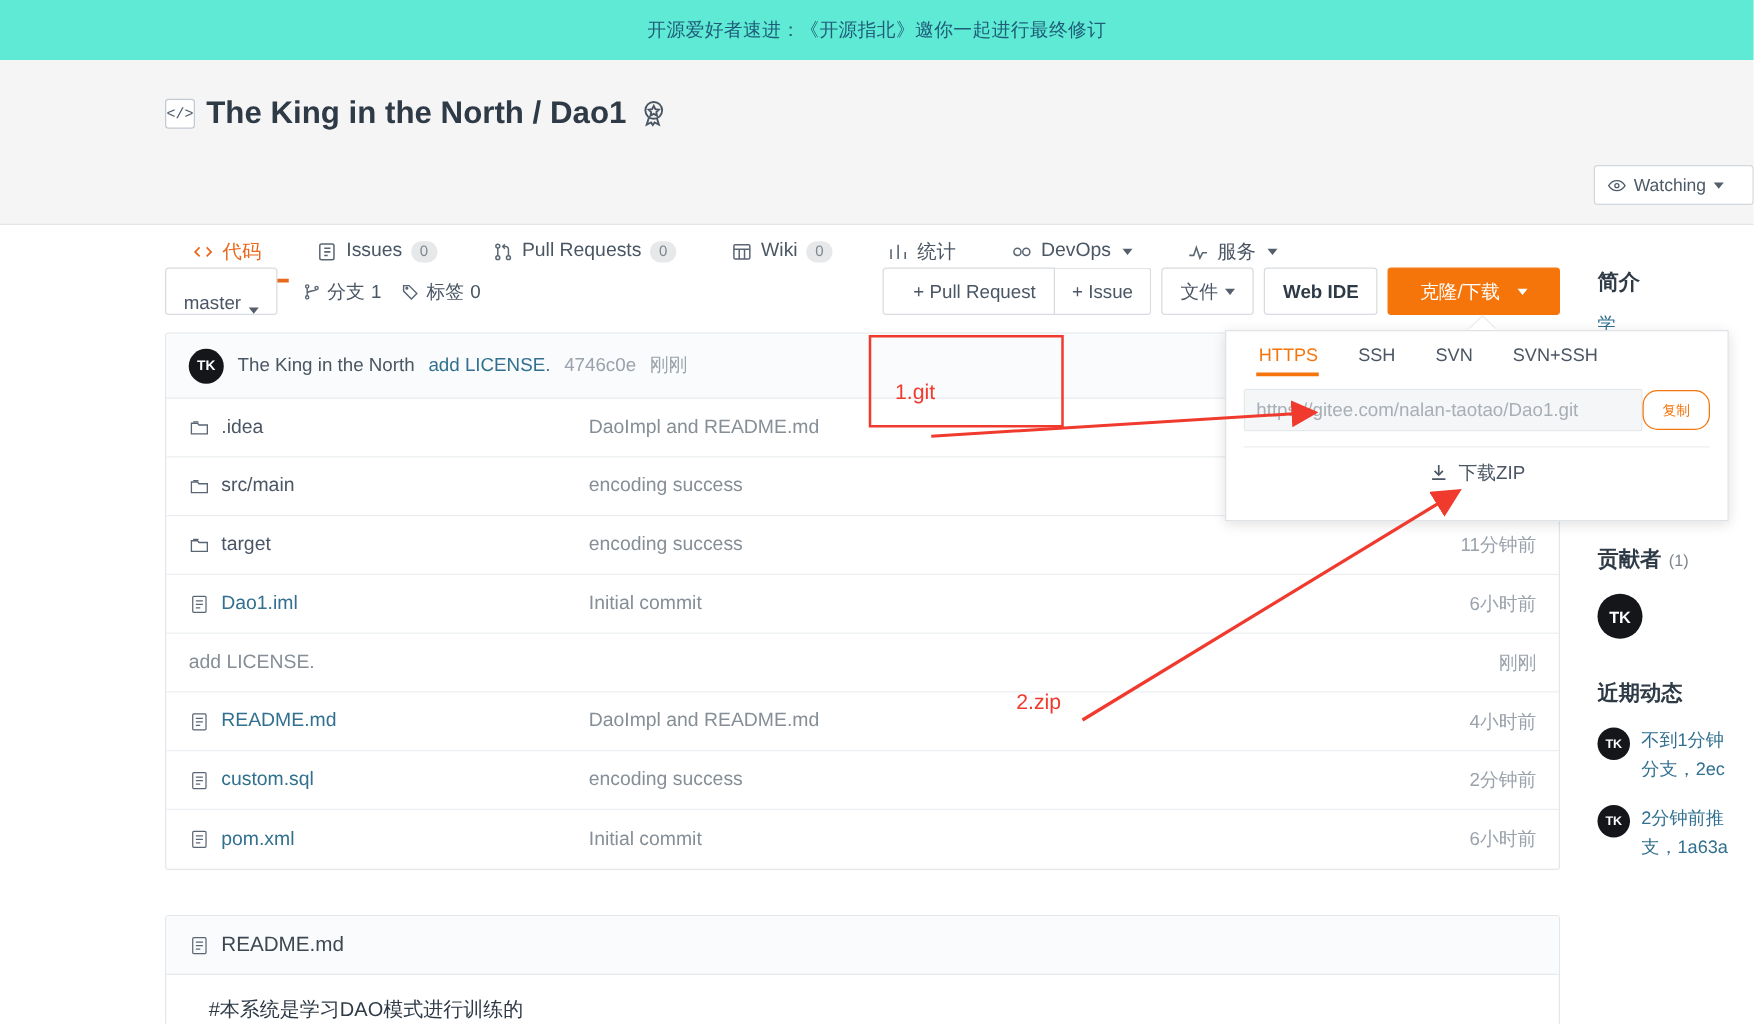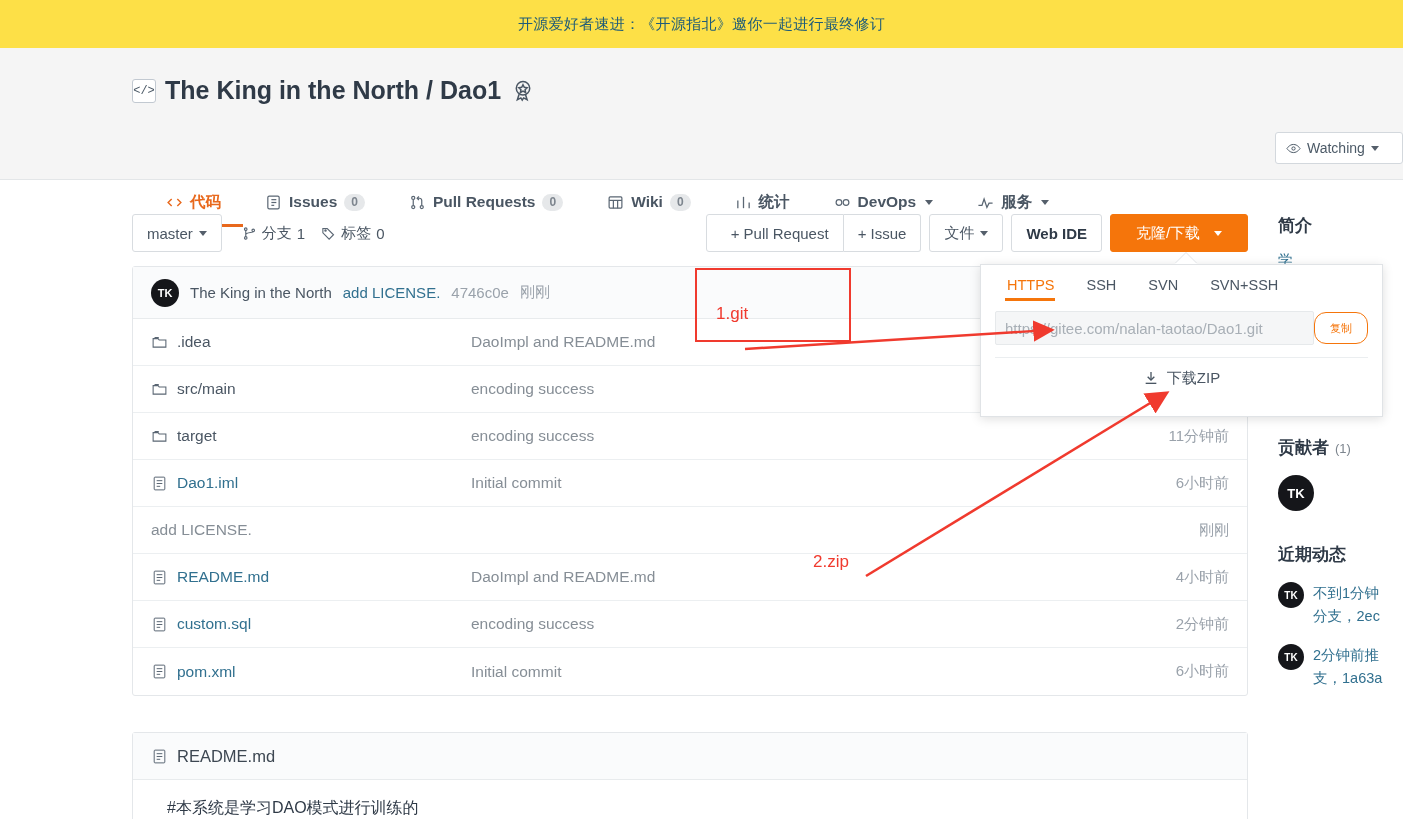--- a/index.html
+++ b/index.html
@@ -9,21 +9,21 @@
     overflow: hidden;
     background: #ffffff;
     font-family: "Liberation Sans", "DejaVu Sans", sans-serif;
     color: #333;
   }
   .page { position: relative; width: 1403px; height: 819px; }
 
   
   .banner {
     position: absolute; left: 0; top: 0; width: 1403px; height: 48px;
-    background: #fde047;
+    background: #5eead4;
     display: flex; align-items: center; justify-content: center;
   }
   .banner-text {
     font-size: 15px; color: #1f5c78; letter-spacing: .3px;
   }
 
   
   .repo-header {
     position: absolute; left: 0; top: 48px; width: 1403px; height: 132px;
     background: #f5f5f5;
@@ -49,22 +49,22 @@
     border: 1px solid #d3d8dd; border-radius: 3px; background: #fff;
     display: flex; align-items: center; gap: 6px; padding: 0 10px;
     font-size: 14px; color: #4c5a67;
   }
   .eye-icon { width: 15px; height: 15px; display:block; }
   .caret { width: 0; height: 0; border-left: 4px solid transparent;
            border-right: 4px solid transparent; border-top: 5px solid #555f6b; }
 
   
   .tabs {
-    position: absolute; left: 144px; top: 128px; height: 52px;
-    display: flex; align-items: center; font-weight: bold;
+    position: absolute; left: 132px; top: 128px; height: 52px;
+    display: flex; align-items: flex-start;
   }
   .tab {
     display: flex; align-items: center; justify-content: center; gap: 7px;
     height: 50px; padding: 0 22px; font-size: 15.5px; color: #4a5663;
     position: relative; white-space: nowrap;
   }
   .tab.active { color: #e8681c; }
   .tab.active:after {
     content: ""; position: absolute; left: 0; right: 0; bottom: 0;
     height: 3px; background: #e8681c;
@@ -79,21 +79,21 @@
   
   .toolbar {
     position: absolute; left: 132px; top: 214px; width: 1116px; height: 38px;
     display: flex; align-items: center;
   }
   .btn {
     height: 38px; border: 1px solid #d8dce0; background: #fff;
     display: flex; align-items: center; gap: 6px; padding: 0 14px;
     font-size: 15px; color: #4a5663; border-radius: 3px; white-space: nowrap;
   }
-  .branch-btn { border-radius: 3px; }
+  .branch-btn { border-radius: 3px; align-items: flex-end; }
   .meta-counts { display: flex; align-items: center; gap: 16px; margin-left: 20px;
                  font-size: 15px; color: #4a5663; }
   .meta-counts .item { display: flex; align-items: center; gap: 5px; }
   .mini-icon { width: 15px; height: 15px; display:block; }
 
   .toolbar-right { margin-left: auto; display: flex; align-items: center; gap: 8px; }
   .btn-group { display: flex; }
   .btn-group .btn:first-child { border-radius: 3px 0 0 3px; padding-left: 24px; }
   .btn-group .btn:last-child { border-radius: 0 3px 3px 0; border-left: none; }
   .btn-webide { font-weight: bold; color: #2f3a47; }

